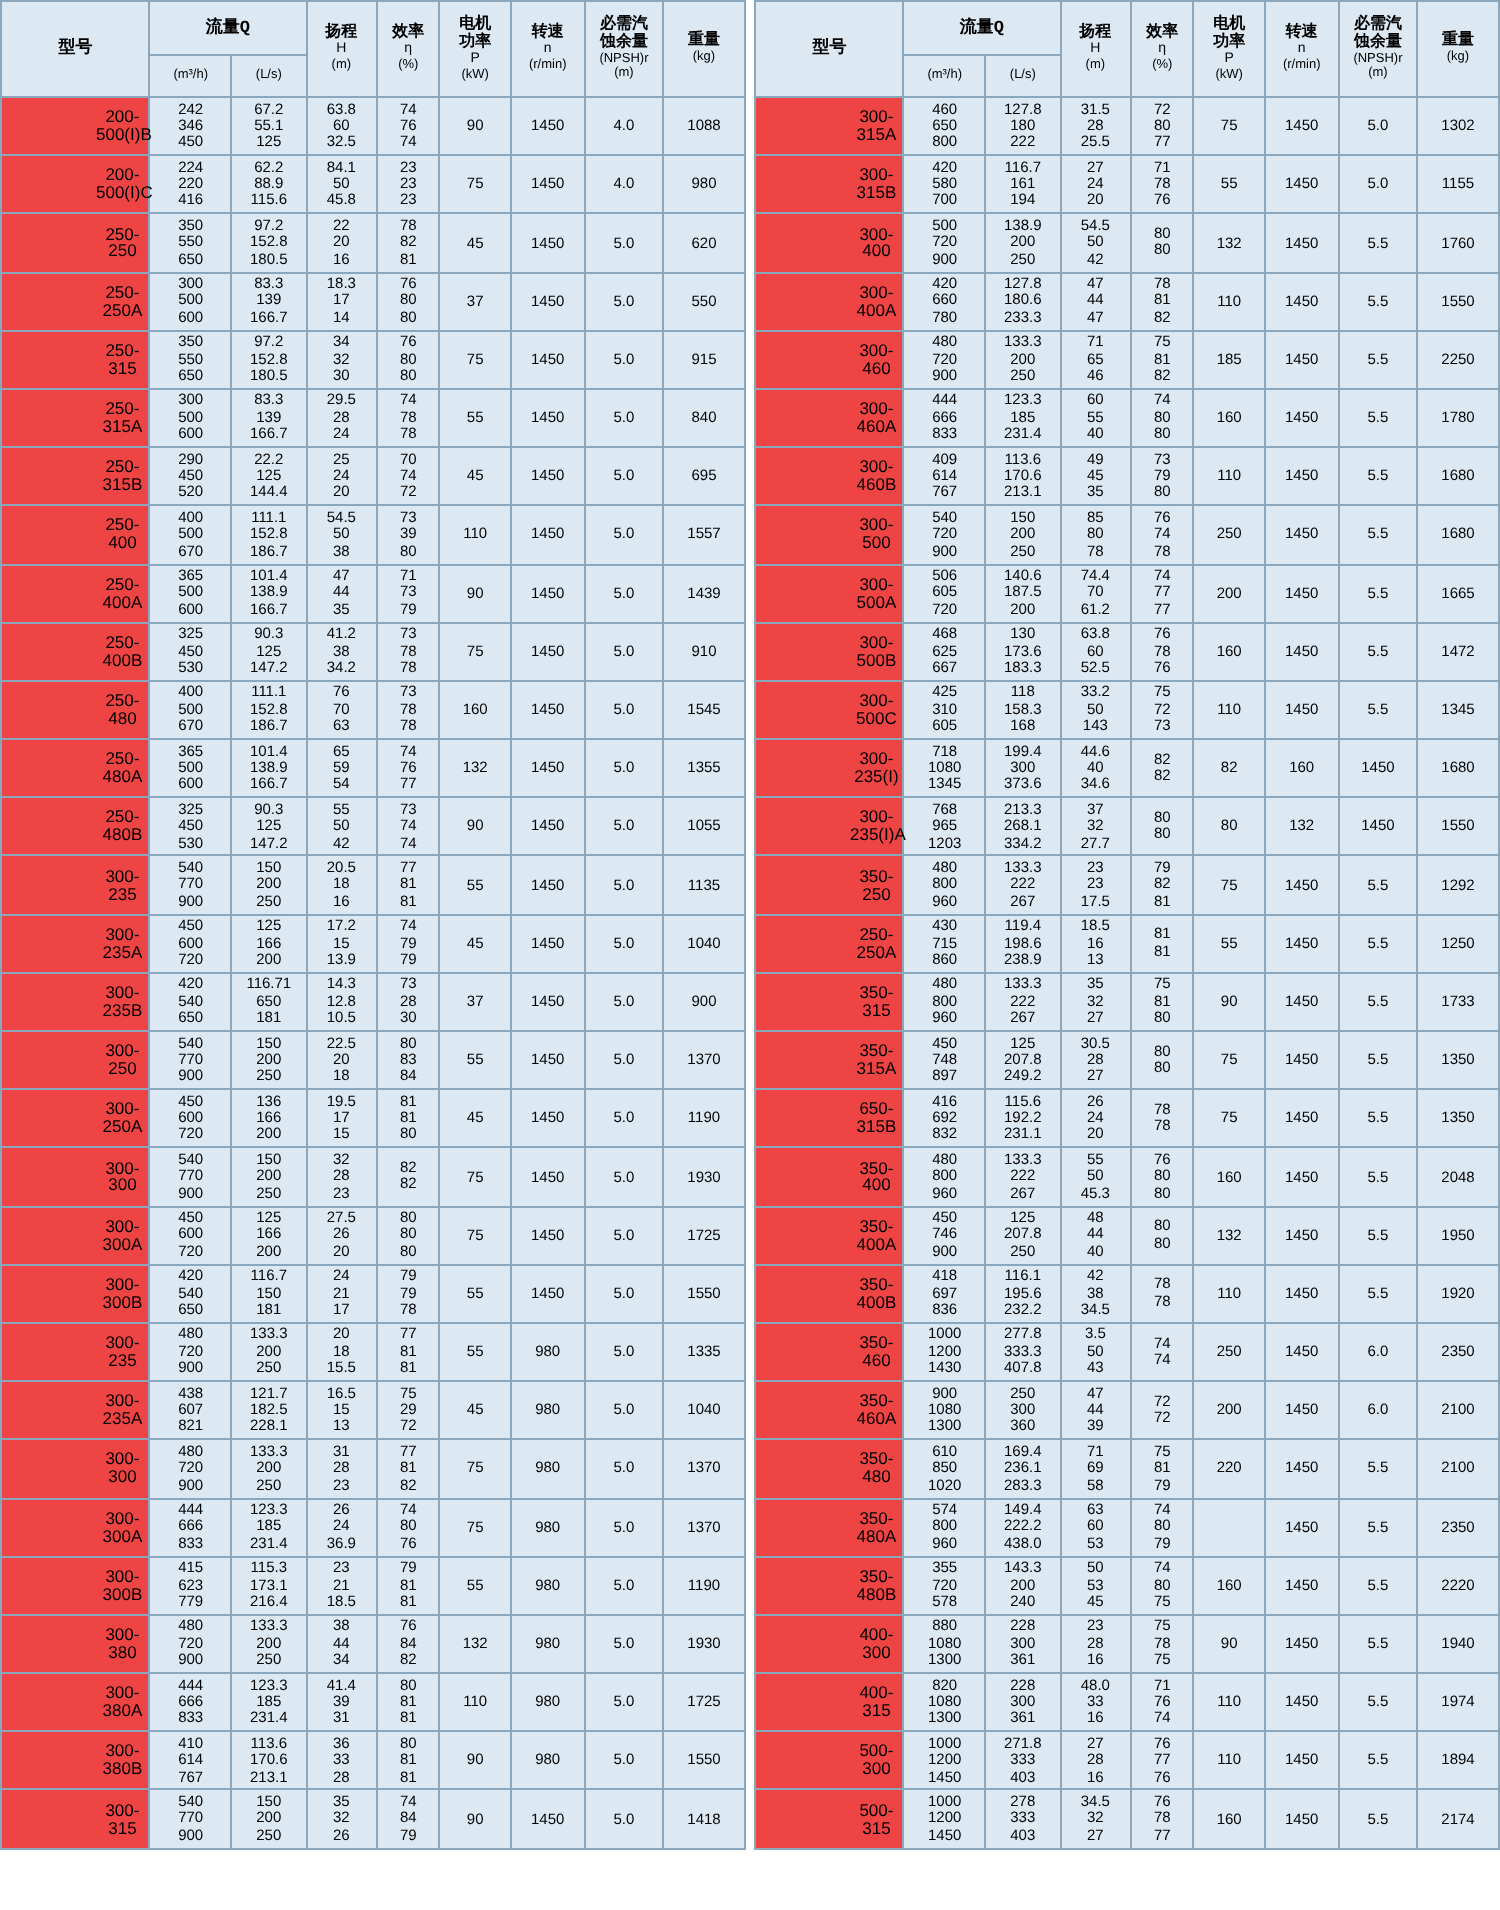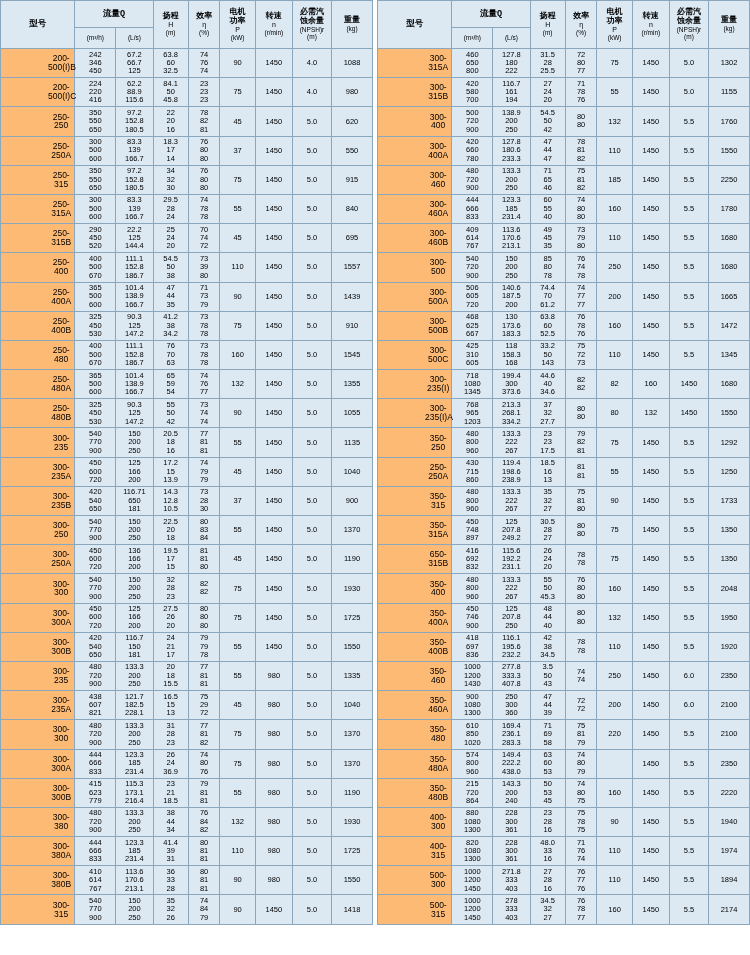--- a/index.html
+++ b/index.html
@@ -4,21 +4,21 @@
 <style>
   html,body{margin:0;padding:0;background:#ffffff;}
   body{font-family:"Liberation Sans","DejaVu Sans",sans-serif;}
   .page{width:750px;height:955px;display:flex;gap:4px;box-sizing:border-box;}
   .half{flex:1 1 0;}
   table{border-collapse:collapse;width:100%;table-layout:fixed;}
   td,th{border:1px solid #8aa7bd;padding:0;text-align:center;vertical-align:middle;
         font-size:7.5px;line-height:1.05;color:#000;background:#dce9f3;}
   .hdr-top td{height:26px;}
   .hdr-bot td{height:20px;}
-  .model{font-size:8.5px;font-weight:normal;background:#fdba74;padding-left:47px;}
+  .model{font-size:8.5px;font-weight:normal;background:#ef4444;padding-left:47px;}
   .stack{display:flex;flex-direction:column;justify-content:center;align-items:center;
          line-height:1.12;}
   .stack span{display:block;white-space:nowrap;}
   .row td{height:28.2px;}
   .unit{font-size:6.5px;}
   .ttl{font-size:8.5px;font-weight:bold;font-family:Liberation Mono, monospace;}
   .ttl2{font-size:8px;font-weight:bold;}
   .sml{font-size:7px;}
   col.c0{width:20%;}
   col.c1{width:11%;}
@@ -106,21 +106,21 @@
             <td>
               <div class="stack">
                 <span>242</span>
                 <span>346</span>
                 <span>450</span>
               </div>
             </td>
             <td>
               <div class="stack">
                 <span>67.2</span>
-                <span>66.7</span>
+                <span>55.1</span>
                 <span>125</span>
               </div>
             </td>
             <td>
               <div class="stack">
                 <span>63.8</span>
                 <span>60</span>
                 <span>32.5</span>
               </div>
             </td>
@@ -2094,23 +2094,23 @@
             </td>
             <td></td>
             <td>1450</td>
             <td>5.5</td>
             <td>2350</td>
           </tr>
           <tr class="row">
             <td class="model">350-480B</td>
             <td>
               <div class="stack">
-                <span>215</span>
+                <span>355</span>
                 <span>720</span>
-                <span>864</span>
+                <span>578</span>
               </div>
             </td>
             <td>
               <div class="stack">
                 <span>143.3</span>
                 <span>200</span>
                 <span>240</span>
               </div>
             </td>
             <td>

